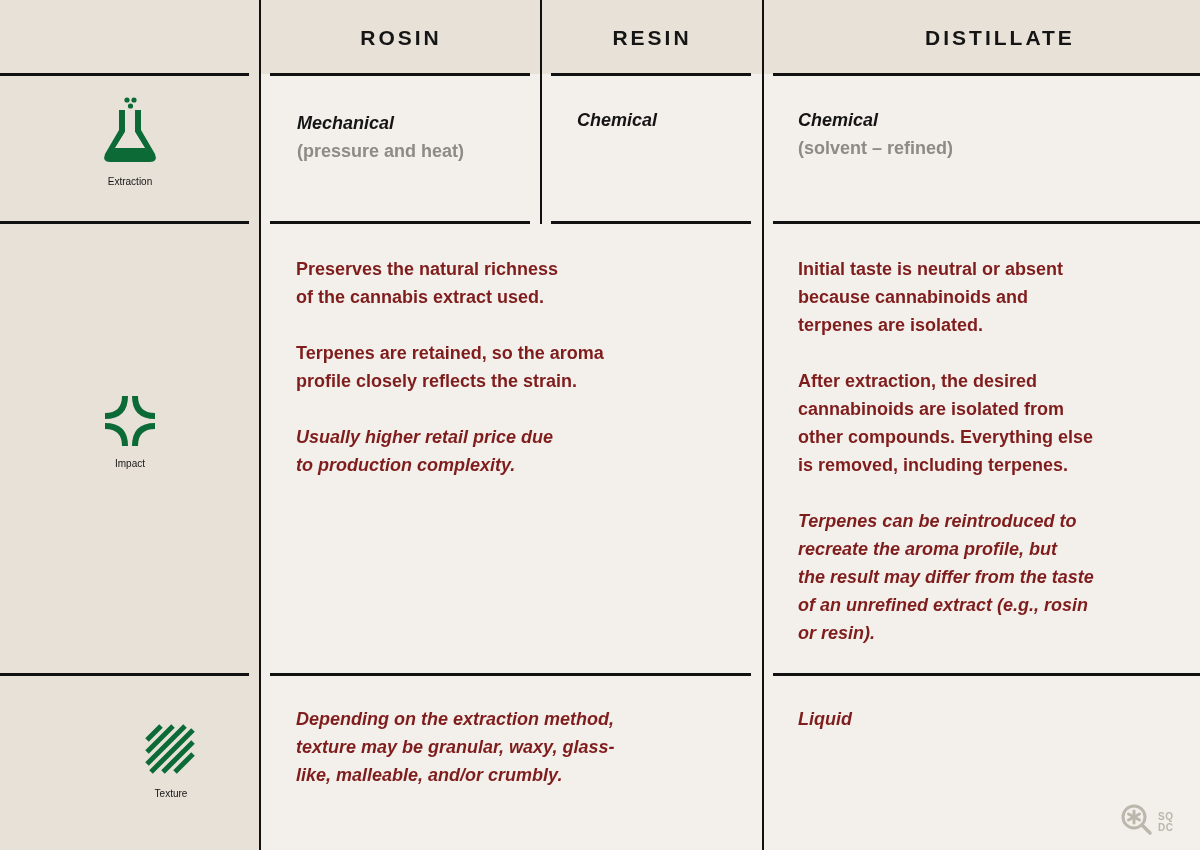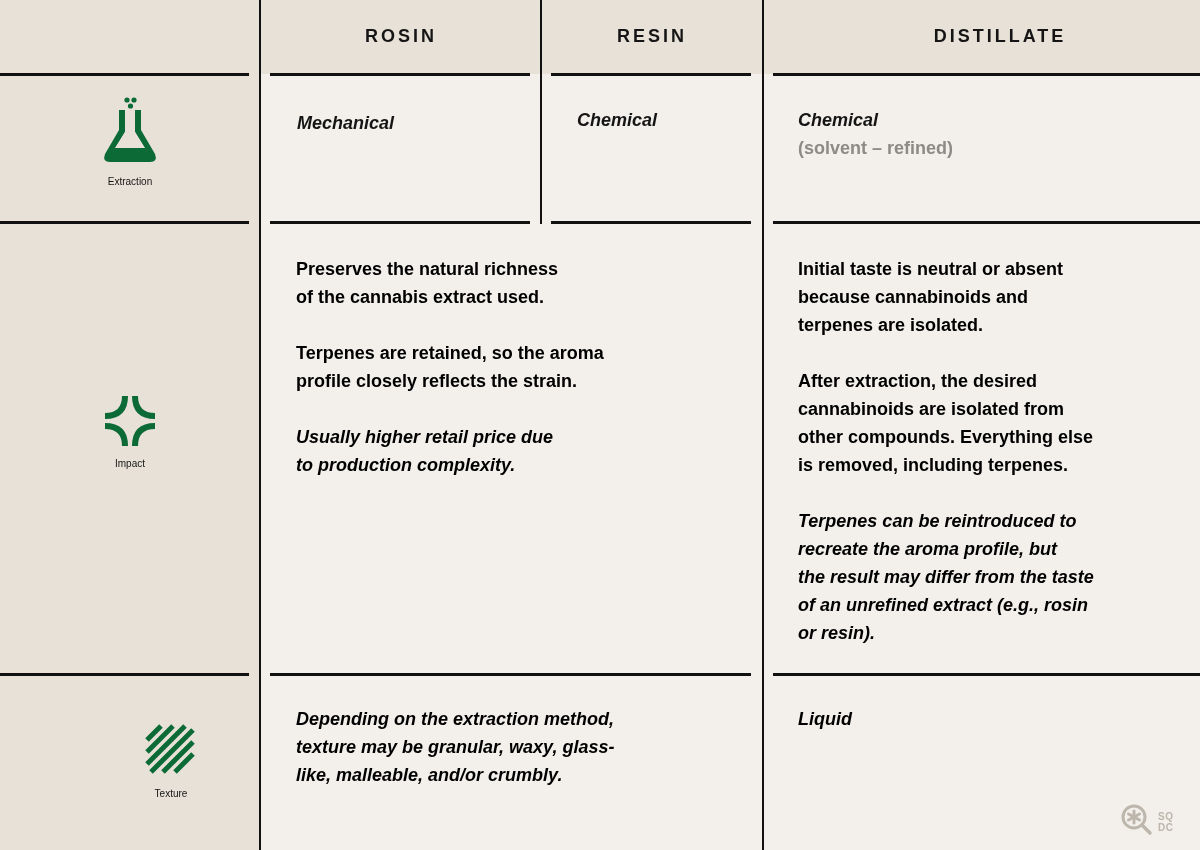--- a/index.html
+++ b/index.html
@@ -11,35 +11,35 @@
     color: #151515;
   }
   .bg-left { position: absolute; left: 0; top: 0; width: 260px; height: 850px; background: #E8E1D8; }
   .bg-head { position: absolute; left: 260px; top: 0; width: 940px; height: 74px; background: #E8E1D8; }
 
   .vline { position: absolute; width: 2px; background: #111; }
   .hline { position: absolute; height: 3px; background: #111; }
 
   .col-head {
     position: absolute; top: 26px; height: 24px;
-    font-weight: bold; font-size: 18px; letter-spacing: 3px;
+    font-weight: bold; font-size: 21px; letter-spacing: 3px;
     text-align: center; color: #151515;
   }
 
   .row-label {
     position: absolute; left: 0; width: 260px;
     display: flex; flex-direction: column; align-items: center;
   }
   .row-label .lbl { font-size: 10px; color: #151515; margin-top: 10px; }
   .icon svg { display: block; }
 
   .cell { position: absolute; font-size: 18px; line-height: 28px; }
   .cell .main { font-weight: bold; color: #151515; font-style: italic; }
   .cell .sub { font-weight: bold; color: #8E8A85; }
-  .cell p { font-weight: bold; color: #000000; margin-bottom: 28px; white-space: pre-line; }
+  .cell p { font-weight: bold; color: #7f1d1d; margin-bottom: 28px; white-space: pre-line; }
   .cell p:last-child { margin-bottom: 0; font-style: italic; }
 
   .logo { position: absolute; left: 1120px; top: 803px; display: flex; align-items: center; gap: 4px; }
   .logo .txt { font-size: 10px; font-weight: bold; line-height: 11px; color: #BDB6AC; letter-spacing: 0.5px; }
 </style>
 </head>
 <body>
 
 <div class="bg-left"></div>
 <div class="bg-head"></div>
@@ -76,20 +76,21 @@
       <path d="M17 14 H23 V36 L11 56 H45 L33 36 V14" fill="none"></path>
       <path d="M23 14 V36 L13 52 H43 L33 36 V14" fill="#E8E1D8"></path>
       <path d="M13 52 H43 L49 62 Q50 64 48 64 H8 Q6 64 7 62 Z" fill="#0B6A35"></path>
     </svg>
   </span>
   <span class="lbl">Extraction</span>
 </div>
 
 <div class="cell" style="left:297px;top:109px;width:235px;">
   <div class="main">Mechanical</div>
+  <div class="sub">(pressure and heat)</div>
 </div>
 <div class="cell" style="left:577px;top:106px;width:180px;">
   <div class="main">Chemical</div>
 </div>
 <div class="cell" style="left:798px;top:106px;width:390px;">
   <div class="main">Chemical</div>
   <div class="sub">(solvent – refined)</div>
 </div>
 
 <div class="row-label" style="top:394px;text-align:right;">

